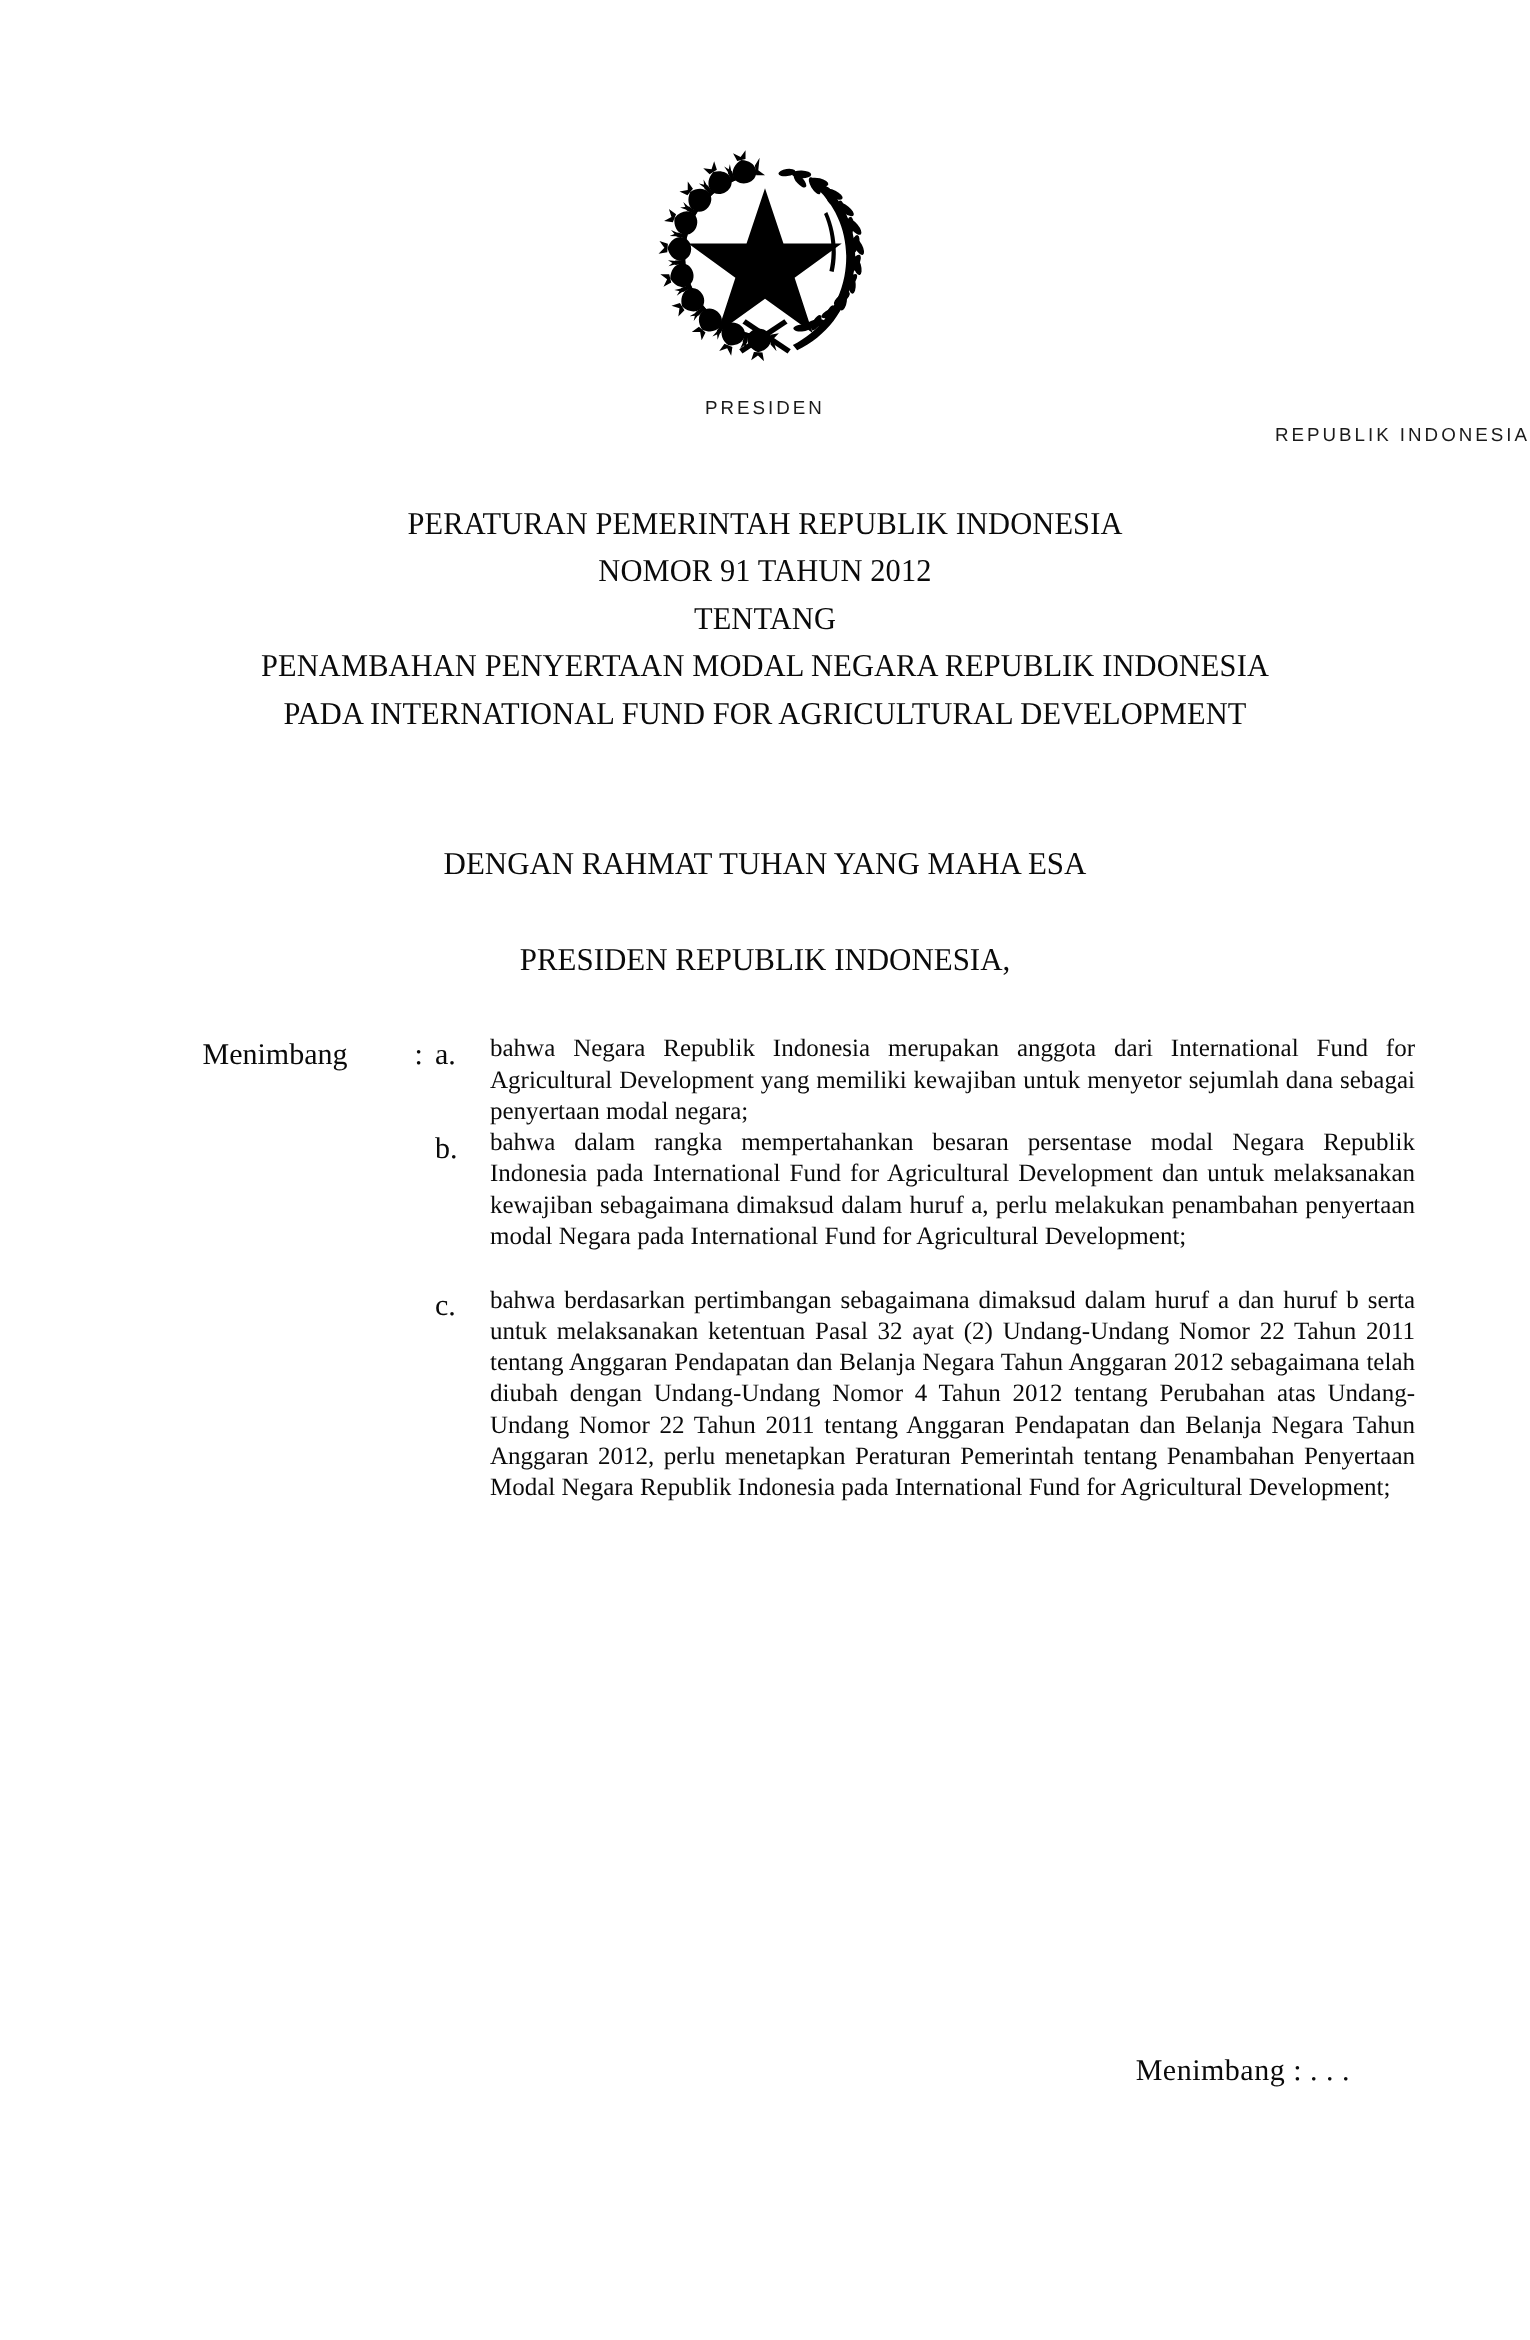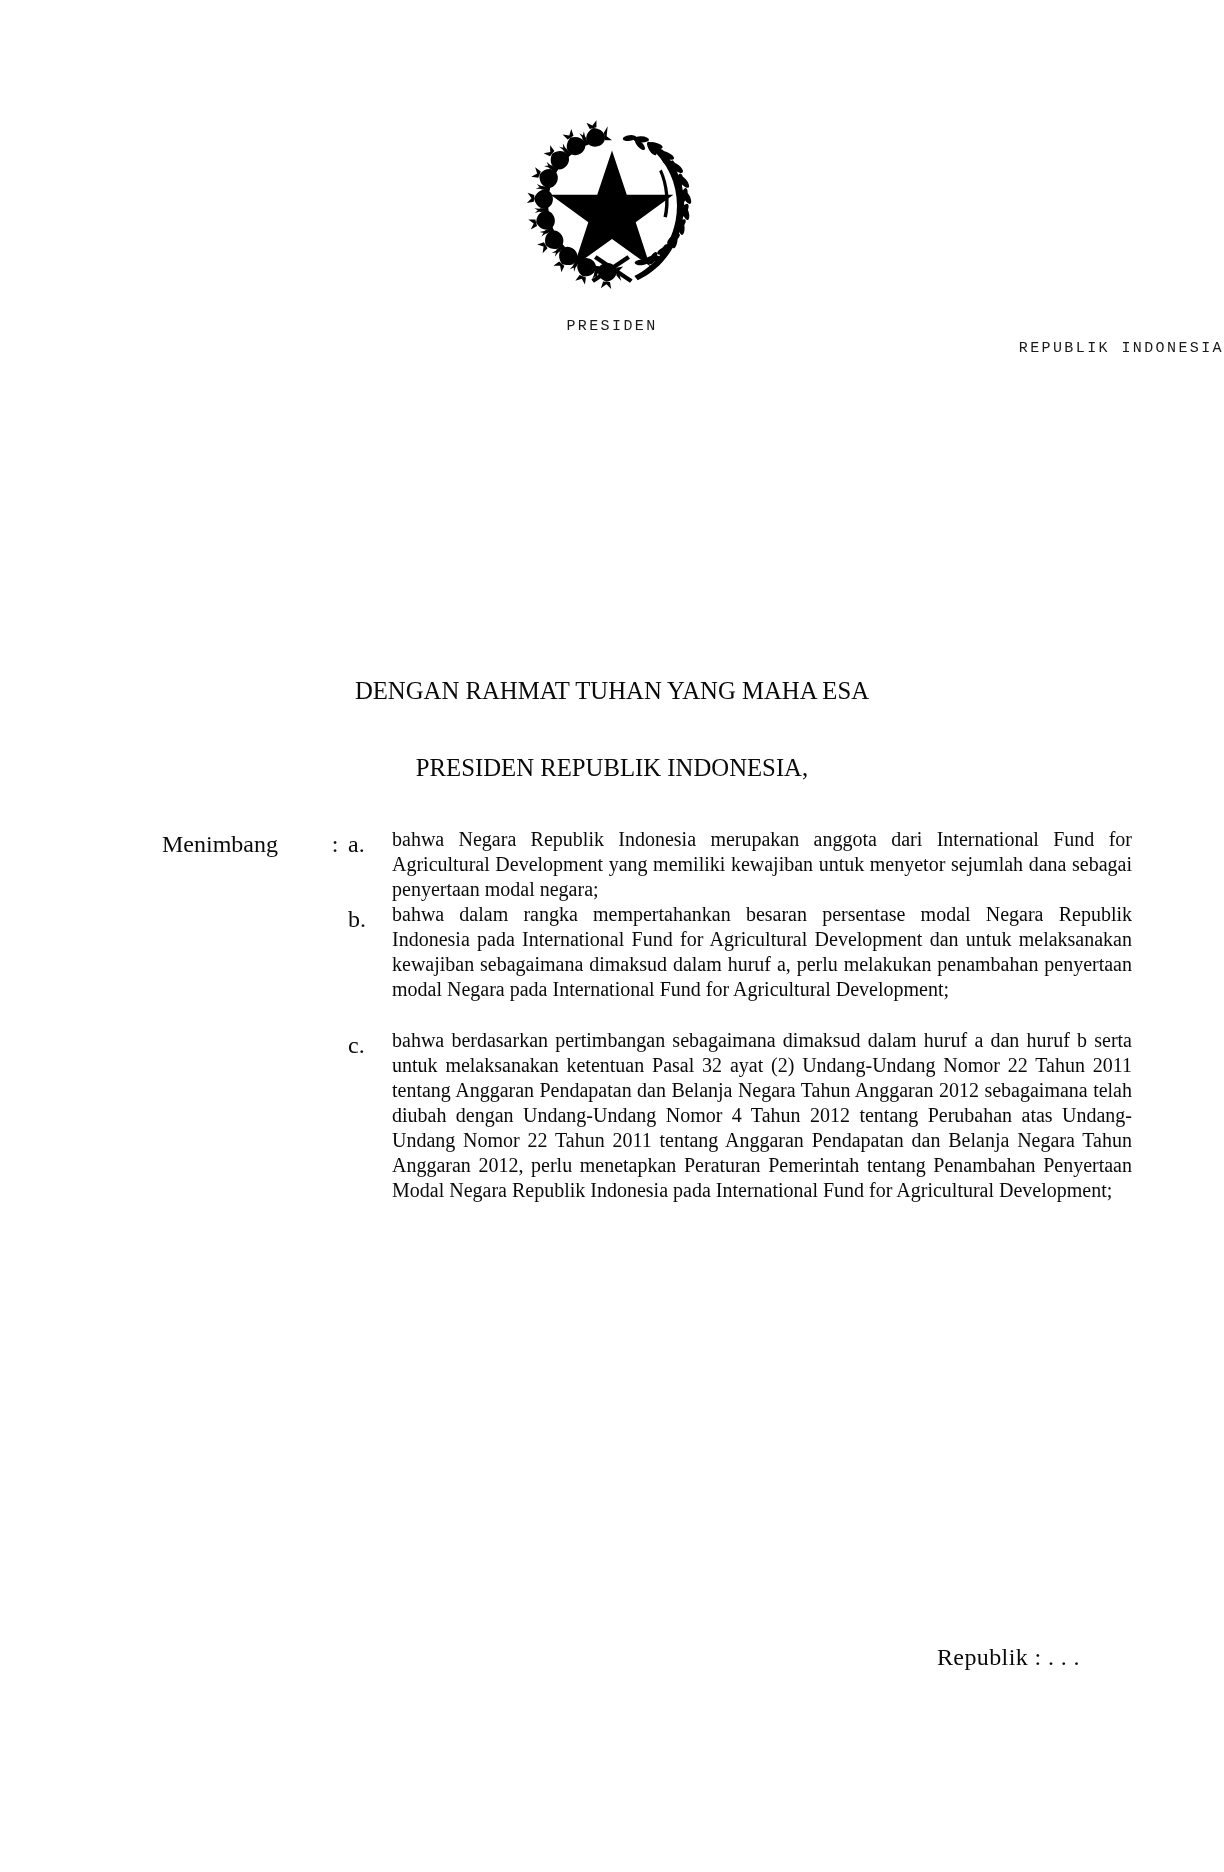--- a/index.html
+++ b/index.html
@@ -38,21 +38,21 @@
   }
   .emblem svg { display: block; }
 
   
   .presiden-heading {
     position: absolute;
     top: 316px;
     left: 0;
     right: 0;
     text-align: center;
-    font-family: Liberation Mono, monospace;
+    font-family: Liberation Sans, sans-serif;
     font-size: 15px;
     letter-spacing: 2.4px;
     line-height: 22px;
     color: #1a1a1a;
   }
   .presiden-heading .l1 { display: block; }
   .presiden-heading .l2 { display: block; text-align: right; }
 
   
   .title-block {
@@ -291,20 +291,27 @@
         </g>
       </svg>
     </span>
   </div>
 
   <div class="presiden-heading">
     <span class="l1">PRESIDEN</span>
     <span class="l2">REPUBLIK INDONESIA</span>
   </div>
 
+  <div class="title-block">
+    <div class="title-line">PERATURAN PEMERINTAH REPUBLIK INDONESIA</div>
+    <div class="title-line">NOMOR 91 TAHUN 2012</div>
+    <div class="title-line">TENTANG</div>
+    <div class="title-line">PENAMBAHAN PENYERTAAN MODAL NEGARA REPUBLIK INDONESIA</div>
+    <div class="title-line">PADA INTERNATIONAL FUND FOR AGRICULTURAL DEVELOPMENT</div>
+  </div>
 
   <div class="decree-line" id="line-dengan">DENGAN RAHMAT TUHAN YANG MAHA ESA</div>
 
   <div class="decree-line" id="line-presiden-ri">PRESIDEN REPUBLIK INDONESIA,</div>
 
   <div class="considering">
 
     <div class="considering-row">
       <div class="considering-label">Menimbang</div>
       <div class="considering-colon">:</div>
@@ -319,15 +326,15 @@
       <div class="clause-body">bahwa dalam rangka mempertahankan besaran persentase modal Negara Republik Indonesia pada International Fund for Agricultural Development dan untuk melaksanakan kewajiban sebagaimana dimaksud dalam huruf a, perlu melakukan penambahan penyertaan modal Negara pada International Fund for Agricultural Development;</div>
     </div>
 
     <div class="clause clause-indent">
       <div class="clause-marker">c.</div>
       <div class="clause-body">bahwa berdasarkan pertimbangan sebagaimana dimaksud dalam huruf a dan huruf b serta untuk melaksanakan ketentuan Pasal 32 ayat (2) Undang-Undang Nomor 22 Tahun 2011 tentang Anggaran Pendapatan dan Belanja Negara Tahun Anggaran 2012 sebagaimana telah diubah dengan Undang-Undang Nomor 4 Tahun 2012 tentang Perubahan atas Undang-Undang Nomor 22 Tahun 2011 tentang Anggaran Pendapatan dan Belanja Negara Tahun Anggaran 2012, perlu menetapkan Peraturan Pemerintah tentang Penambahan Penyertaan Modal Negara Republik Indonesia pada International Fund for Agricultural Development;</div>
     </div>
 
   </div>
 
-  <div class="footer-note">Republik : . . .</div>
+  <div class="footer-note">Menimbang : . . .</div>
 
 </div>
 
 </body></html>

